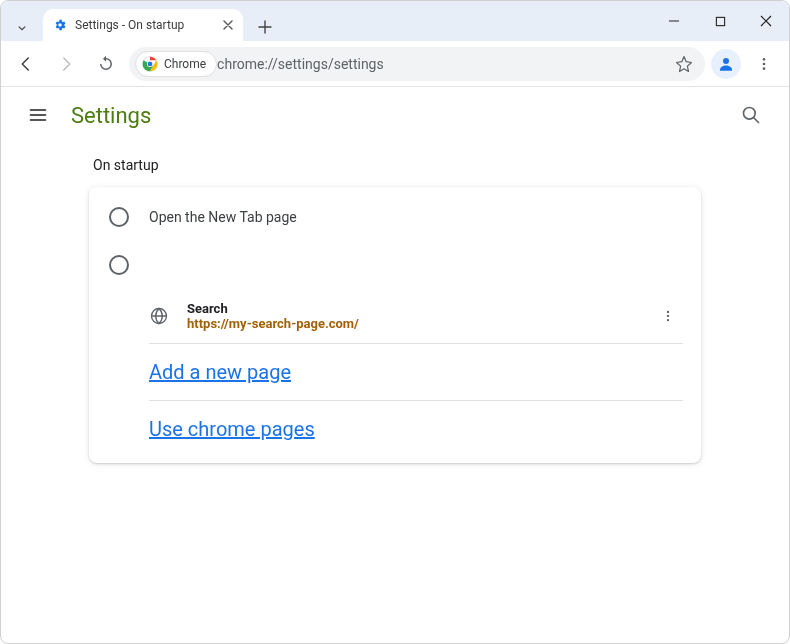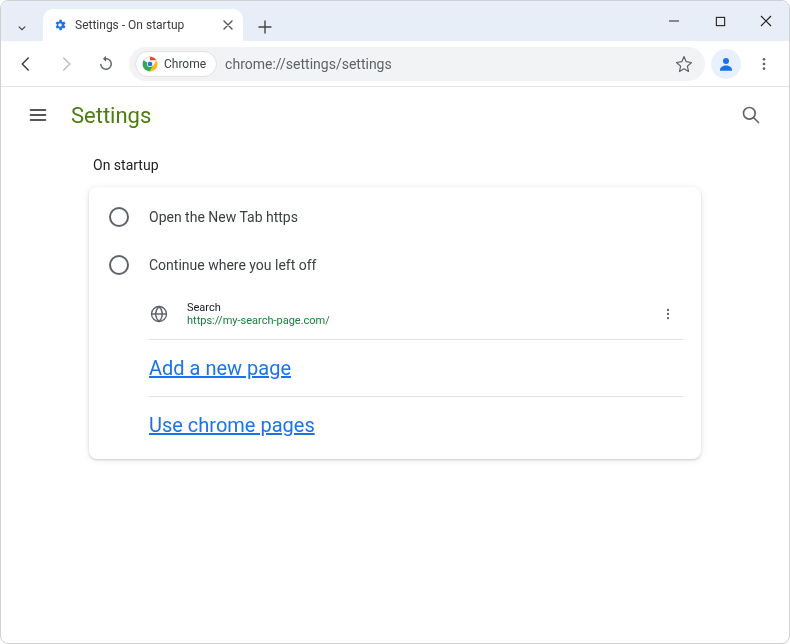--- a/index.html
+++ b/index.html
@@ -77,21 +77,20 @@
     }
     .nav-btn.disabled { color: #bbb; }
     .addressbar {
       flex: 1;
       height: 34px;
       background: #f1f3f4;
       border-radius: 17px;
       display: flex;
       align-items: center;
       padding: 0 6px 0 6px;
-      gap: 8px;
       font-size: 14px;
       color: #5f6368;
     }
     .addr-chip {
       height: 26px;
       background: #fff;
       border-radius: 13px;
       display: flex; align-items: center;
       padding: 0 10px 0 6px;
       gap: 6px;
@@ -187,23 +186,23 @@
       display: flex;
       align-items: center;
       padding: 12px 0;
       gap: 18px;
     }
     .globe {
       width: 20px; height: 20px;
       color: #5f6368;
       display:flex;
     }
-    .page-text { flex: 1; font-size: 11px; }
+    .page-text { flex: 1; font-size: 13px; font-weight: bold; }
     .page-name { color: #202124; }
-    .page-url { color: #15803d; }
+    .page-url { color: #a16207; }
     .row-menu { color: #5f6368; display:flex; padding:4px 8px; }
     .divider { height: 1px; background: #e0e0e0; }
     .link-row {
       padding: 16px 0;
       font-size: 20px;
     }
     .link-row a {
       color: #1a73e8;
       text-decoration: underline;
       cursor: pointer;
@@ -320,25 +319,24 @@
         <path d="M15 15l6 6" stroke="#5f6368" stroke-width="2" stroke-linecap="round"></path>
       </svg>
   </div>
 </div>
 
 <div class="content">
   <div class="section-title">On startup</div>
   <div class="card">
     <div class="radio-row">
       <div class="radio"></div>
-      <span>Open the New Tab https</span>
+      <span>Open the New Tab page</span>
     </div>
     <div class="radio-row">
       <div class="radio"></div>
-      <span>Continue where you left off</span>
     </div>
     <div class="sub-area">
       <div class="page-row">
         <span class="globe">
           <svg width="20" height="20" viewBox="0 0 24 24" fill="none" stroke="#5f6368" stroke-width="1.6">
               <circle cx="12" cy="12" r="9"></circle>
               <path d="M3 12h18M12 3c2.5 2.5 4 5.5 4 9s-1.5 6.5-4 9c-2.5-2.5-4-5.5-4-9s1.5-6.5 4-9z"></path>
             </svg>
         </span>
         <div class="page-text">

